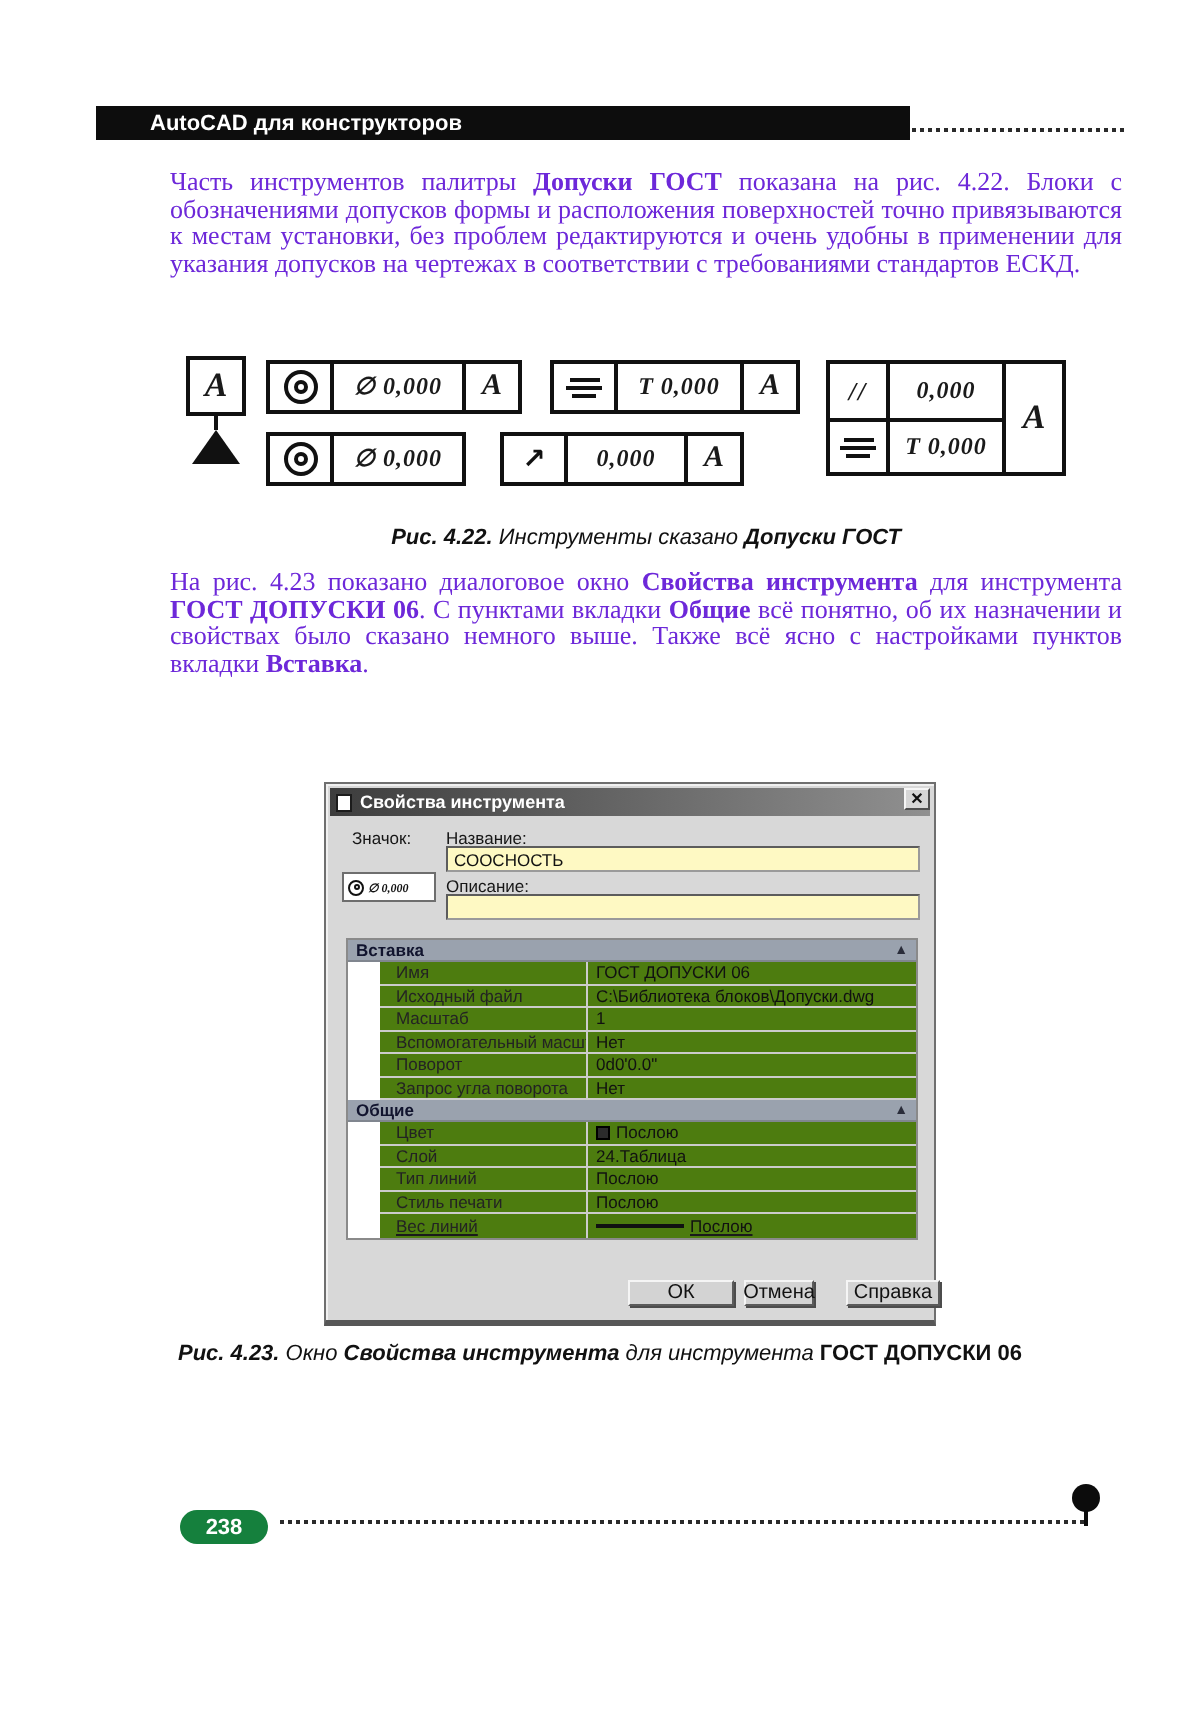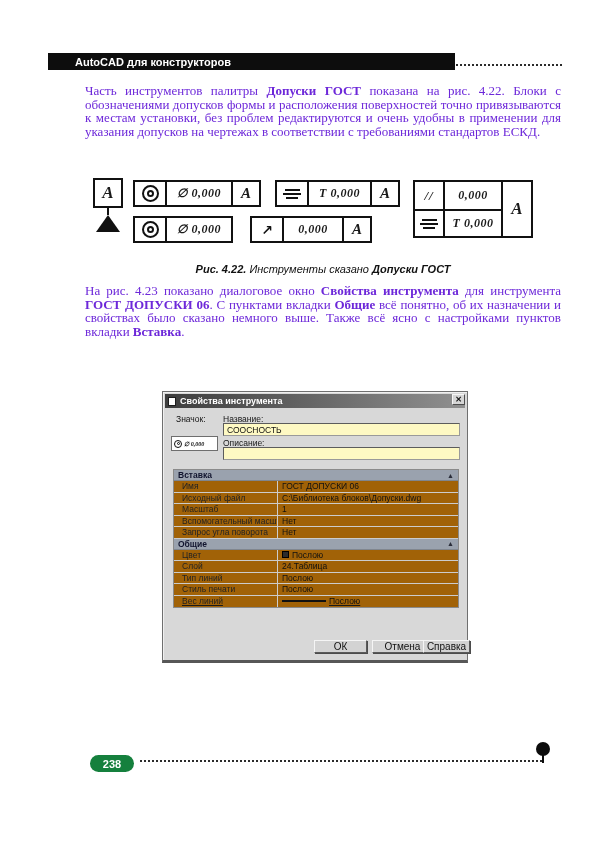--- a/index.html
+++ b/index.html
@@ -116,21 +116,21 @@
   .pgrid {
     position:absolute; left:10px; top:77px; width:286px;
     background:#fff; border:1px solid #8a8a8a;
   }
   .psec {
     height:11px; background:#9aa2ae; border-bottom:1px solid #80868f;
     display:flex; align-items:center; justify-content:space-between; padding:0 4px;
     font-weight:bold; font-size:8.5px; color:#11142e;
   }
   .psec .arrow { font-size:7px; color:#2a2d3a; }
-  .prow { display:flex; height:11.5px; border-bottom:1px solid #cccccc; background:#a16207; }
+  .prow { display:flex; height:11.5px; border-bottom:1px solid #cccccc; background:#4d7c0f;margin-left:16px; }
   .prow:last-child { border-bottom:none;text-decoration:underline; }
   .plabel {
     width:104px; border-right:1px solid #cccccc; padding-left:8px;
     font-size:8.5px; color:#232323; display:flex; align-items:center;
     white-space:nowrap; overflow:hidden;
   }
   .pvalue {
     flex:1; padding-left:4px; font-size:8.5px; color:#111;
     display:flex; align-items:center; gap:3px; white-space:nowrap; overflow:hidden;
   }
@@ -138,21 +138,21 @@
   .lwline { width:44px; height:2px; background:#111; flex:none; }
 
   .dlg-btn {
     position:absolute; top:248px; height:13px;
     background:#d3d3d3; border:1px solid #5a5a5a; border-top-color:#f5f5f5; border-left-color:#f5f5f5;
     box-shadow:1px 1px 0 #4c4c4c;
     display:flex; align-items:center; justify-content:center;
     font-size:10px; color:#111;
   }
   .btn-ok { left:151px; width:53px; }
-  .btn-cancel { left:209px; width:61px; }
+  .btn-cancel { left:209px; width:35px; }
   .btn-help { left:260px; width:47px; }
 
   
   .page-pill {
     position:absolute; left:90px; top:755px; width:44px; height:17px;
     background:#15803d; color:#fff; border-radius:9px;
     display:flex; align-items:center; justify-content:center;
     font:bold 11px "Liberation Sans", sans-serif;
   }
   .footer-dots { position:absolute; left:140px; top:752px; width:402px; height:10px; border-bottom:2px dotted #2b2b2b; }
@@ -276,20 +276,24 @@
       </div>
       <div class="prow">
         <div class="plabel">Масштаб</div>
         <div class="pvalue">1</div>
       </div>
       <div class="prow">
         <div class="plabel">Вспомогательный масштаб</div>
         <div class="pvalue">Нет</div>
       </div>
       <div class="prow">
+        <div class="plabel">Поворот</div>
+        <div class="pvalue">0d0'0.0"</div>
+      </div>
+      <div class="prow">
         <div class="plabel">Запрос угла поворота</div>
         <div class="pvalue">Нет</div>
       </div>
 
       <div class="psec">
         <span>Общие</span>
         <span class="arrow">▲</span>
       </div>
       <div class="prow">
         <div class="plabel">Цвет</div>
@@ -317,19 +321,20 @@
           <span>Послою</span>
         </div>
       </div>
     </div>
 
     <div class="dlg-btn btn-ok">ОК</div>
     <div class="dlg-btn btn-cancel">Отмена</div>
     <div class="dlg-btn btn-help">Справка</div>
   </div>
 
+  <div class="caption cap423"><span class="bi">Рис. 4.23.</span><span class="it"> Окно </span><span class="bi">Свойства инструмента</span><span class="it"> для инструмента </span><span class="bd">ГОСТ ДОПУСКИ 06</span></div>
 
   <div class="page-pill">238</div>
   <div class="footer-dots"></div>
   <div class="footer-circle"></div>
   <div class="footer-tick"></div>
 
 </div>
 
 </body></html>

